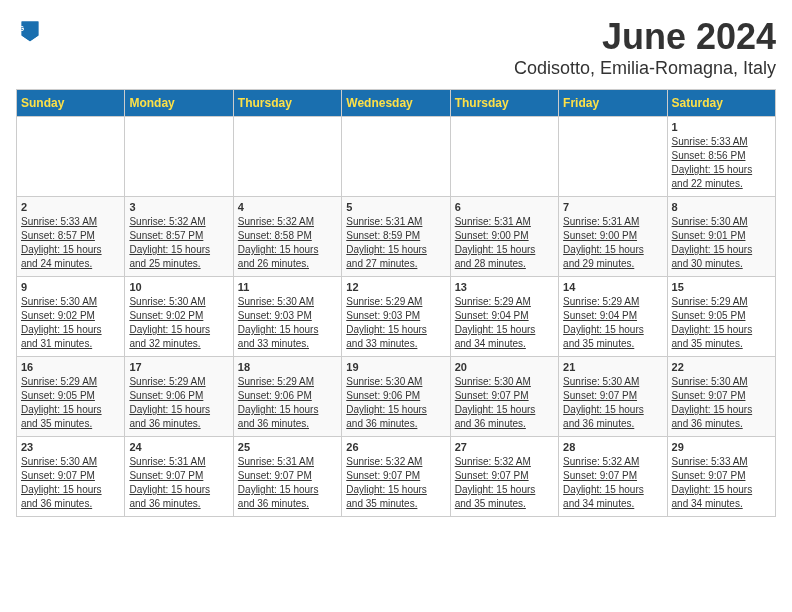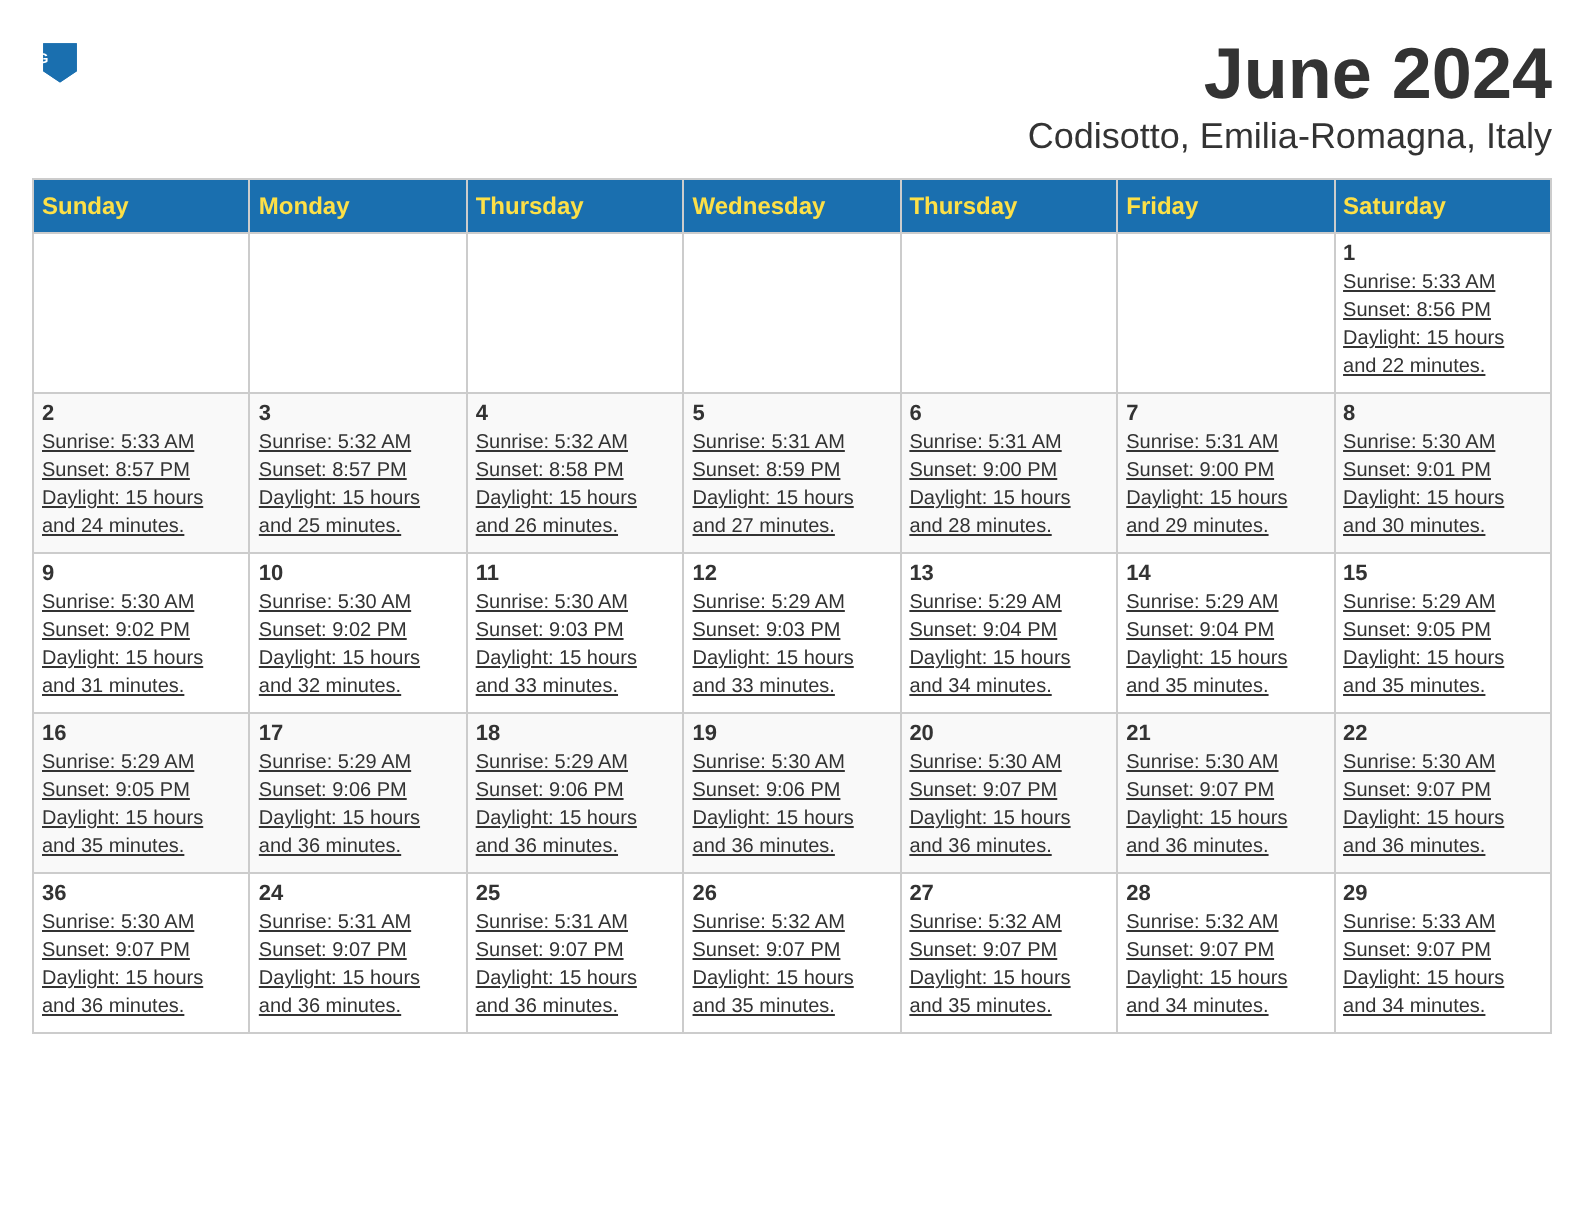--- a/index.html
+++ b/index.html
@@ -221,21 +221,21 @@
           <span class="day-number">21</span>
           <div class="day-info">Sunrise: 5:30 AM<br>Sunset: 9:07 PM<br>Daylight: 15 hours and 36 minutes.</div>
         </td>
         <td>
           <span class="day-number">22</span>
           <div class="day-info">Sunrise: 5:30 AM<br>Sunset: 9:07 PM<br>Daylight: 15 hours and 36 minutes.</div>
         </td>
       </tr>
       <tr>
         <td>
-          <span class="day-number">36</span>
+          <span class="day-number">23</span>
           <div class="day-info">Sunrise: 5:30 AM<br>Sunset: 9:07 PM<br>Daylight: 15 hours and 36 minutes.</div>
         </td>
         <td>
           <span class="day-number">24</span>
           <div class="day-info">Sunrise: 5:31 AM<br>Sunset: 9:07 PM<br>Daylight: 15 hours and 36 minutes.</div>
         </td>
         <td>
           <span class="day-number">25</span>
           <div class="day-info">Sunrise: 5:31 AM<br>Sunset: 9:07 PM<br>Daylight: 15 hours and 36 minutes.</div>
         </td>

